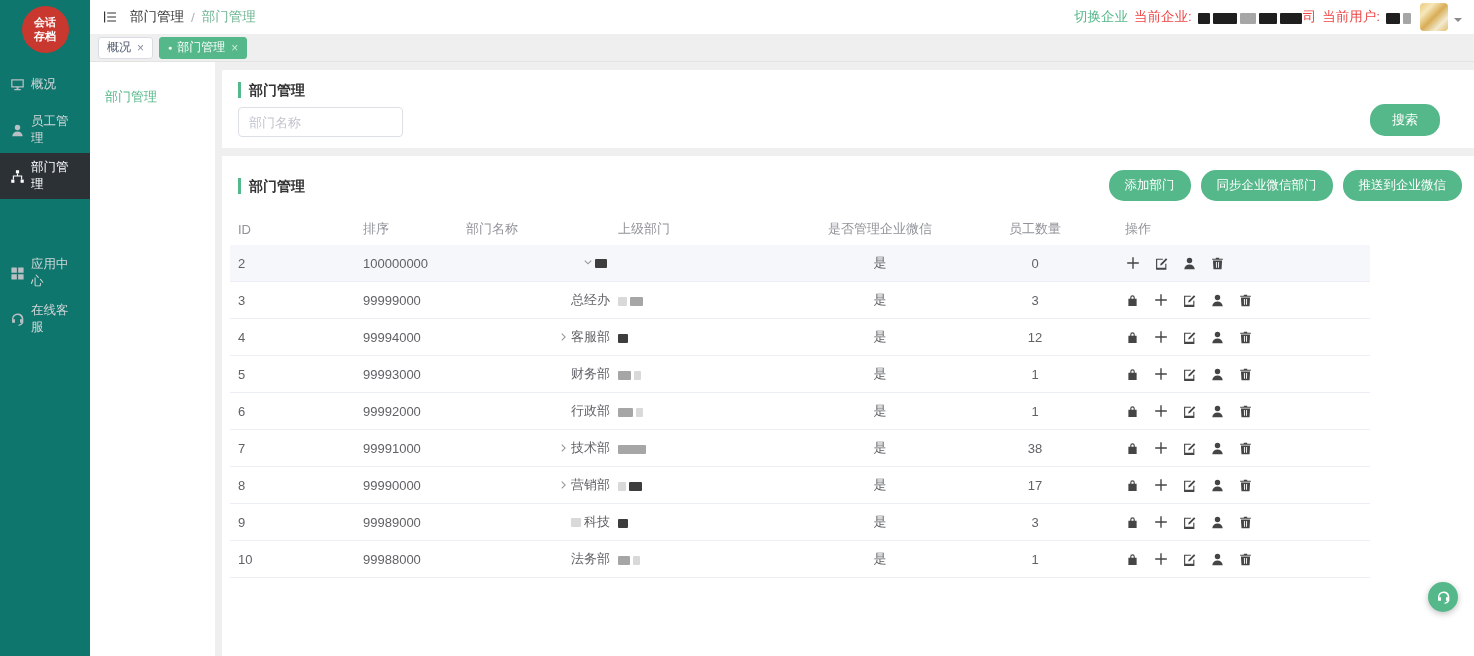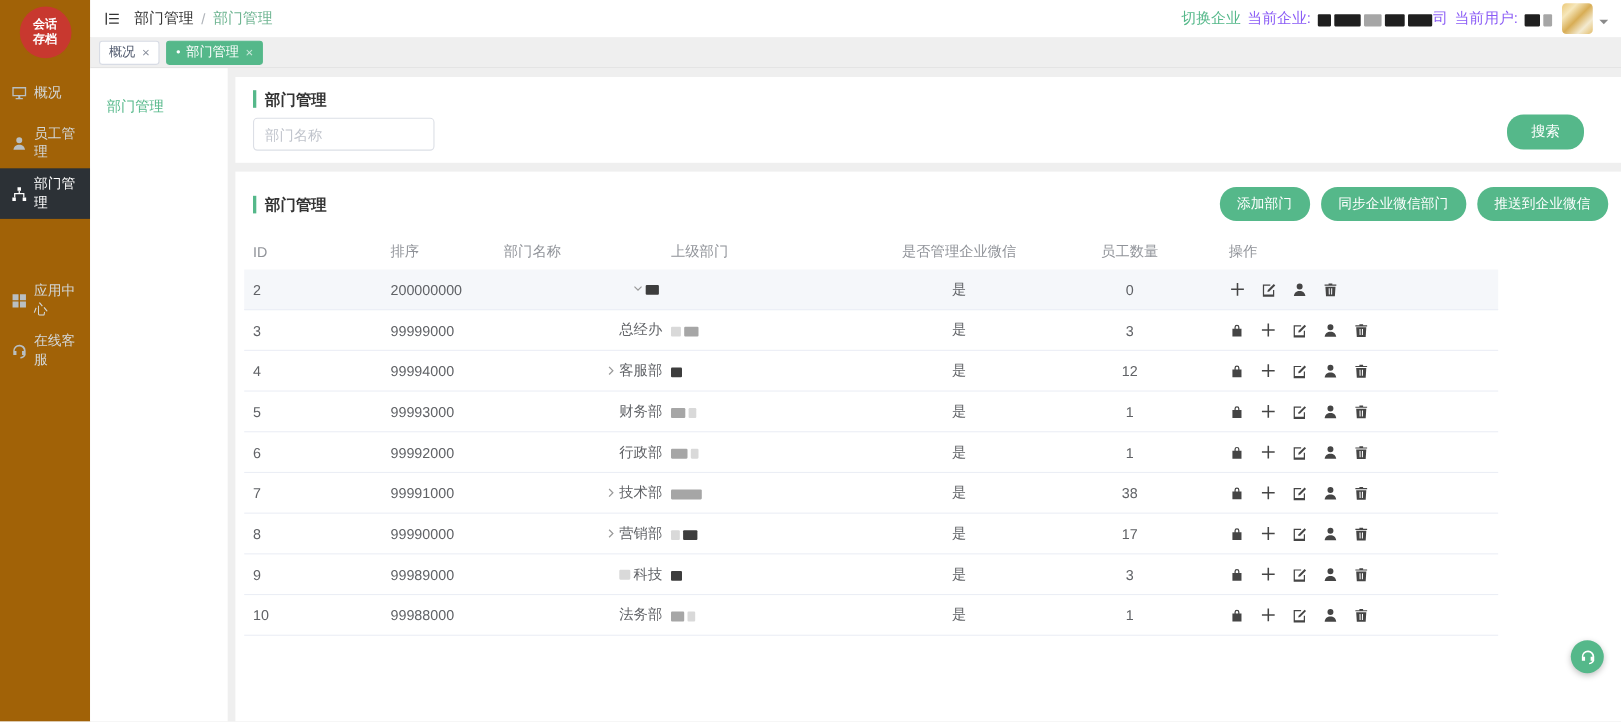--- a/index.html
+++ b/index.html
@@ -2,40 +2,40 @@
 <html style="--accent: #55b88a;"><head>
 <meta charset="utf-8">
 <style>
   :root{ --accent:#55b88a; }
   *{margin:0;padding:0;box-sizing:border-box;}
   html,body{width:1474px;height:656px;}
   body{font-family:"Liberation Sans","DejaVu Sans",sans-serif;font-size:13px;color:#333;background:#efefef;overflow:hidden;position:relative;}
   .layout{display:flex;height:656px;}
 
   
-  .sidebar{width:82px;background:#a16207;flex-shrink:0;display:flex;flex-direction:column;}
+  .sidebar{width:90px;background:#0f766e;flex-shrink:0;display:flex;flex-direction:column;}
   .logo{width:47px;height:47px;border-radius:50%;background:#c8382f;color:#fff;font-size:11px;font-weight:bold;
         display:flex;flex-direction:column;align-items:center;justify-content:center;margin:6px auto 8px;line-height:1.25;}
   .side-item{display:flex;align-items:center;gap:6px;padding:0 10px;height:46px;color:#d3d7d9;font-size:12.5px;cursor:pointer;}
   .side-item .icon{color:#b9bfc3;display:inline-flex;}
   .side-item.active{background:#2c3136;color:#fff;}
   .side-item.active .icon{color:#fff;}
   .side-gap{height:51px;}
 
   
   .right{flex:1;display:flex;flex-direction:column;min-width:0;}
   .topbar{height:34px;background:#fff;display:flex;align-items:center;padding:0 12px;gap:8px;flex-shrink:0;}
   .fold{display:inline-flex;color:#333;cursor:pointer;margin-right:4px;}
   .crumb{display:flex;align-items:center;gap:7px;font-size:13.5px;}
   .crumb .sec{color:#333;}
   .crumb .sep{color:#b0b4ba;}
   .crumb .cur{color:#6fb592;}
   .top-right{margin-left:auto;display:flex;align-items:center;gap:6px;}
   .switch{color:var(--accent);cursor:pointer;font-size:13.5px;}
-  .tb-label{color:#8b5cf6;font-size:13.5px;}
+  .tb-label{color:#ef4444;font-size:13.5px;}
   .mask{display:inline-block;height:9px;border-radius:1px;margin-right:3px;vertical-align:middle;}
   .mask-lg .mask{height:11px;}
   .avatar{width:28px;height:28px;border-radius:4px;
     background:linear-gradient(135deg,#ecc978 0%,#f6e7bb 25%,#d8ad55 50%,#f3ead0 75%,#e3bd6a 100%);cursor:pointer;}
   .caret{width:0;height:0;border:4px solid transparent;border-top-color:#8a8a8a;margin-top:10px;cursor:pointer;}
 
   .tabbar{height:28px;background:#efefef;display:flex;align-items:center;padding-left:8px;flex-shrink:0;border-bottom:1px solid #e3e3e3;}
   .tab{display:inline-flex;align-items:center;height:22px;padding:0 8px;background:#fff;border:1px solid #d8dce5;border-radius:3px;
        margin-right:6px;font-size:12px;color:#515a6e;cursor:pointer;}
   .tab.active{background:var(--accent);border-color:var(--accent);color:#fff;}
@@ -203,21 +203,21 @@
                 <div class="th c1">排序</div>
                 <div class="th c2">部门名称</div>
                 <div class="th c3">上级部门</div>
                 <div class="th c4">是否管理企业微信</div>
                 <div class="th c5">员工数量</div>
                 <div class="th c6">操作</div>
               </div>
             <div>
                 <div class="tr hl">
                   <div class="td c0">2</div>
-                  <div class="td c1">200000000</div>
+                  <div class="td c1">100000000</div>
                   <div class="td c2">
                     <span style="display:inline-block;width:0px"></span>
                     <span class="expander">
                       <svg viewBox="0 0 16 16" width="12" height="12">
                         <path fill="#999" d="M3.2 5.2l4.8 4.8 4.8-4.8-1-1L8 8 4.2 4.2z"></path>
                       </svg>
                     </span>
                     <span class="mask" style="width:12px;background:#3d3d3d"></span>
                     <span class="nm"></span>
                   </div>

